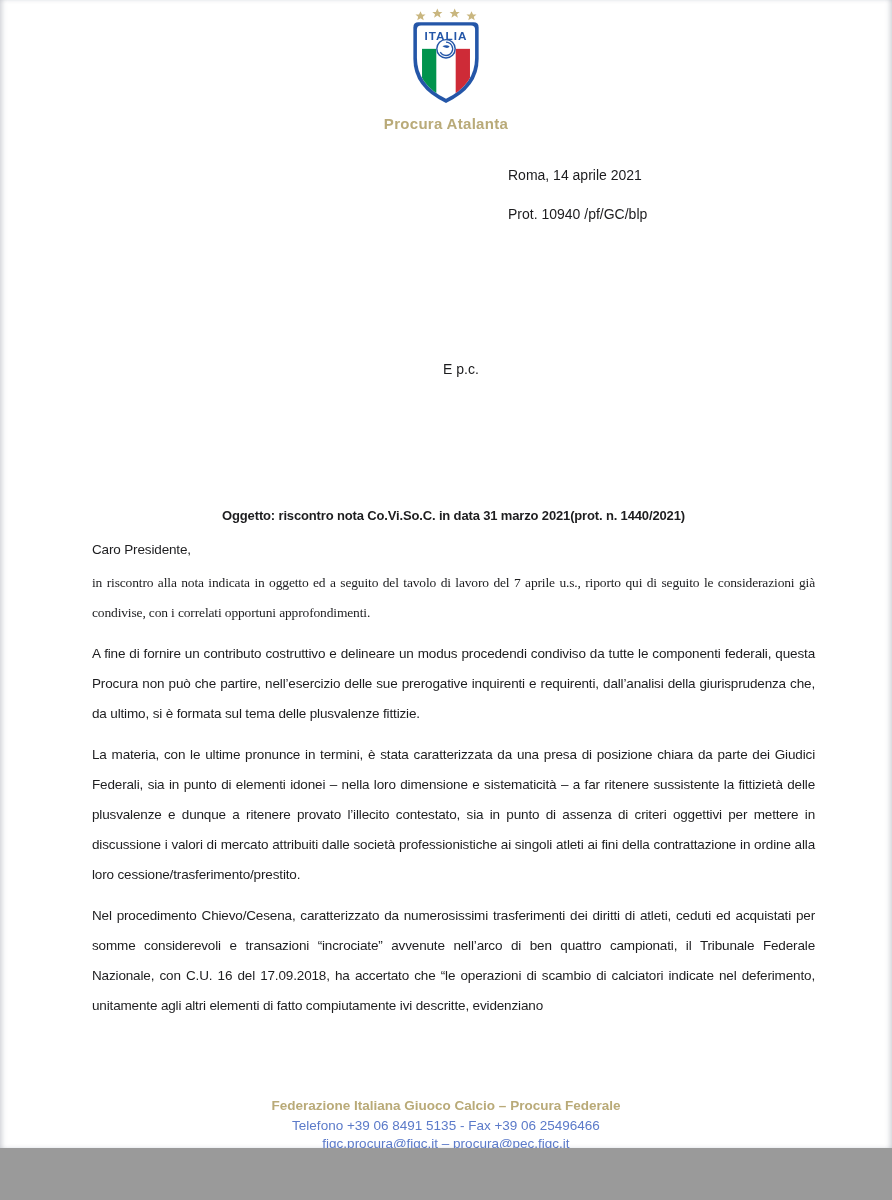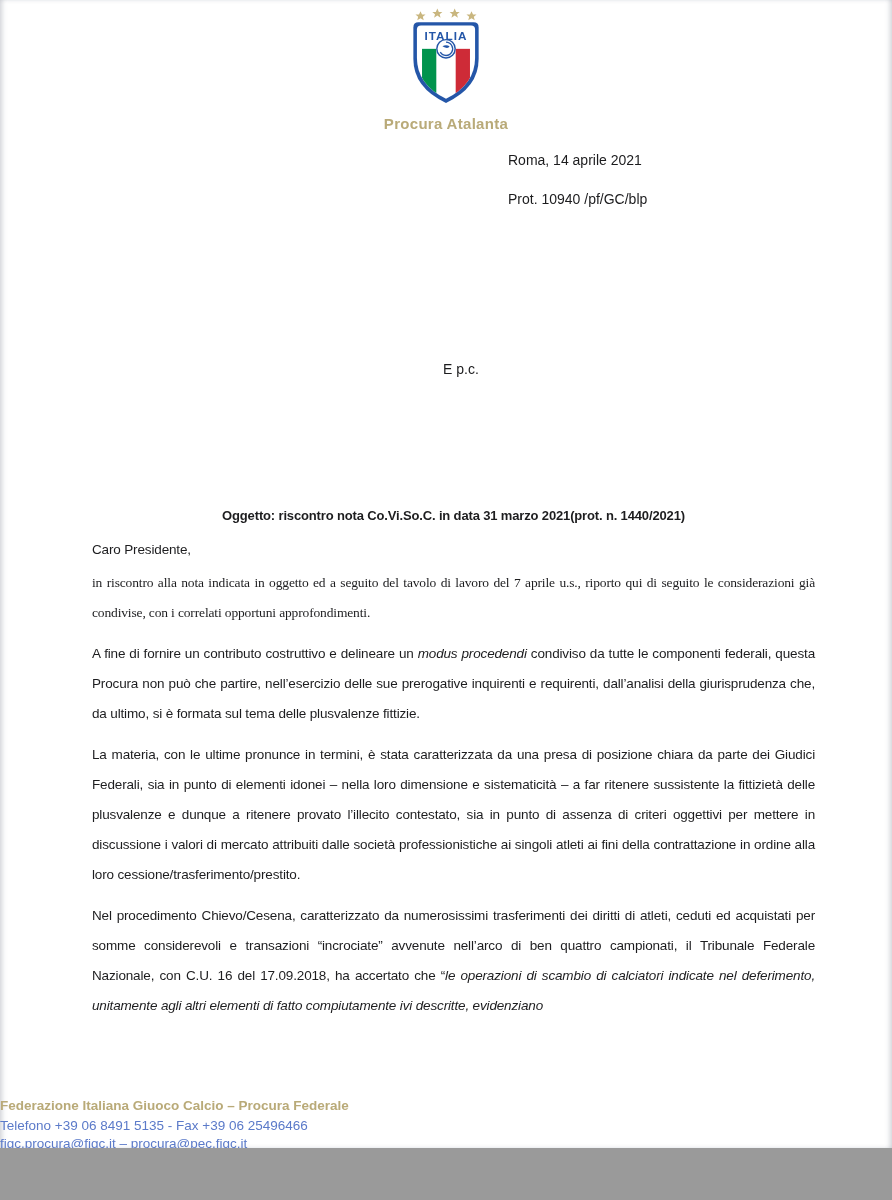--- a/index.html
+++ b/index.html
@@ -24,21 +24,21 @@
   .crest { display: inline-block; }
   .department {
     margin-top: 3px;
     font-size: 15px;
     font-weight: bold;
     letter-spacing: .3px;
     color: var(--accent-gold, #b9aa78);
   }
 
   
-  .meta-block { position: absolute; left: 508px; top: 150px; font-size: 14px; }
+  .meta-block { position: absolute; left: 508px; top: 165px; font-size: 14px; }
   .meta-block .line { line-height: 20px; }
   .meta-block .line + .line { margin-top: 19px; }
   .cc { position: absolute; left: 443px; top: 359px; font-size: 14px; line-height: 20px; }
 
   
   .letter {
     position: absolute;
     left: 92px;
     top: 506px;
     width: 723px;
@@ -48,26 +48,27 @@
     color: #1d1d1f;
   }
   .subject { font-weight: bold; font-size: 13px; text-align: center; }
   .salutation { margin-top: 14px; }
   .para {
     margin-top: 11px;
     line-height: 30px;
     text-align: justify;
   }
   .para:first-of-type { margin-top: 8px; font-family: Liberation Serif, serif; }
-  .it { font-style: italic; }
+  .it { }
 
   
   .footer {
     position: absolute;
     left: 0; right: 0; top: 1097px;
+    text-align: center;
     font-size: 13.5px;
     line-height: 18px;
   }
   .footer-org {
     font-weight: bold;
     color: var(--accent-gold, #b9aa78);
     margin-bottom: 2px;
   }
   .footer-line { color: var(--footer-blue, #5071c4); }
 </style>

